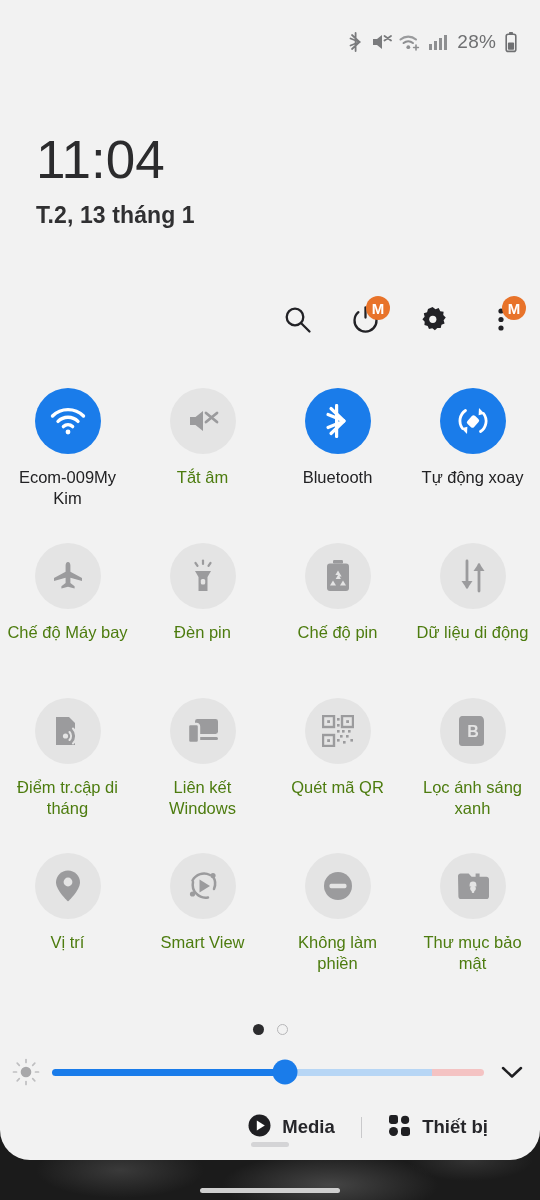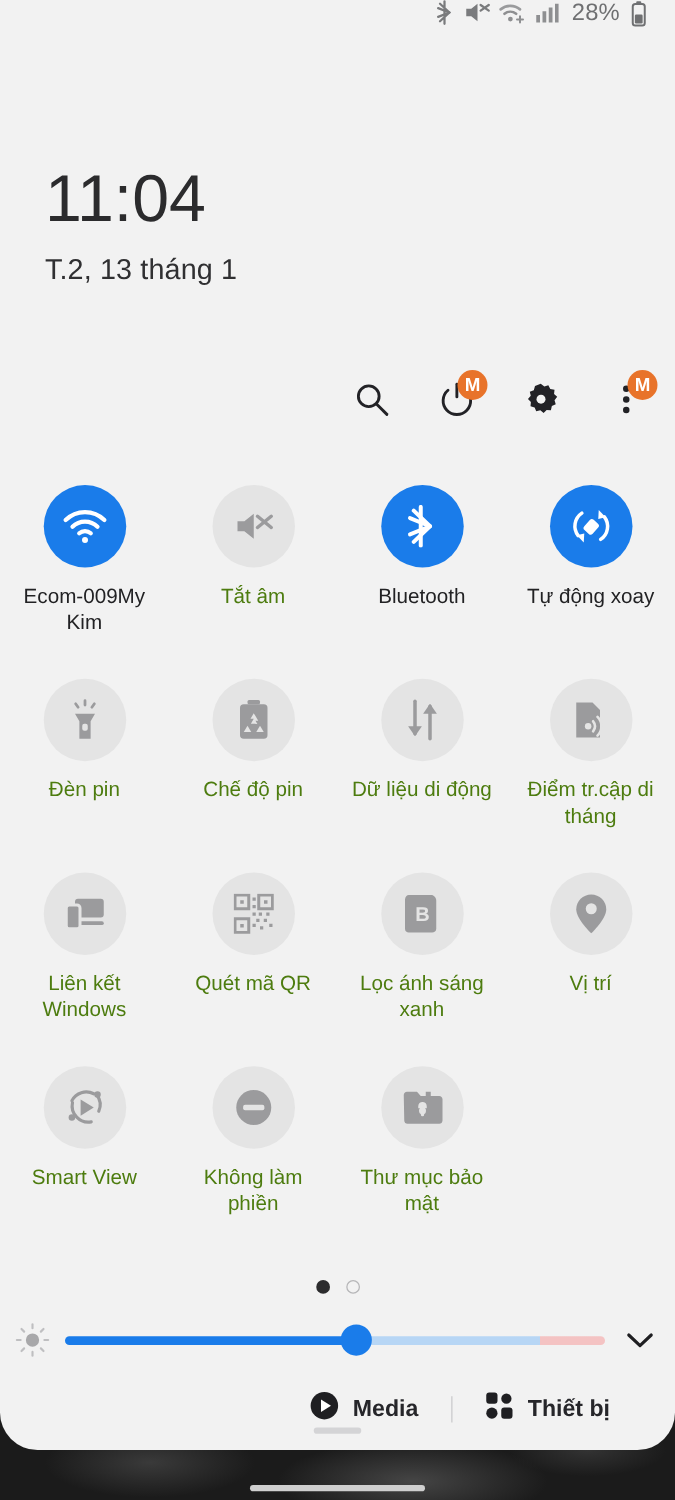--- a/index.html
+++ b/index.html
@@ -27,36 +27,36 @@
     position: absolute; left: 0; top: 0;
     width: 540px; height: 1160px;
     background: #f2f2f2;
     border-bottom-left-radius: 30px;
     border-bottom-right-radius: 30px;
     overflow: hidden;
   }
   
   #statusbar {
     position: absolute; top: 0; left: 0; width: 540px; height: 84px;
-    display: flex; align-items: flex-start; justify-content: flex-end;
+    display: flex; align-items: center; justify-content: flex-end;
     padding-right: 22px; gap: 7px;
   }
   #statusbar .sicon { display: flex; align-items: center; }
   #battery-pct {
     font-size: 19px; color: #6f7072; letter-spacing: .2px;
     margin-left: 3px; margin-right: 1px;
   }
   
   #clockblock { position: absolute; left: 36px; top: 132px; }
   #clock-time {
     font-size: 53px; color: #2b2b2d; font-weight: 300;
     letter-spacing: 0px; line-height: 56px;
   }
   #clock-date {
-    font-size: 23px; color: #303032; font-weight: 400;
+    font-size: 23px; color: #303032; font-weight: 700;
     margin-top: 14px; letter-spacing: .1px;
   }
   
   #header-actions {
     position: absolute; right: 18px; top: 298px;
     display: flex; align-items: center; gap: 26px;
   }
   .hdr-btn {
     position: relative; width: 42px; height: 42px;
     display: flex; align-items: center; justify-content: center;
@@ -268,20 +268,28 @@
             <path d="M27.5 9.5 A12.5 12.5 0 0 1 24.5 27.5" stroke="#fff" stroke-width="2.8" fill="none" stroke-linecap="round"></path>
             <path d="M6.5 24.5 A12.5 12.5 0 0 1 9.5 6.5" stroke="#fff" stroke-width="2.8" fill="none" stroke-linecap="round"></path>
             <path d="M23 4 L28.5 9.8 L22.6 11.2" fill="#fff"></path>
             <path d="M11 30 L5.5 24.2 L11.4 22.8" fill="#fff"></path>
             <rect x="12.5" y="12" width="9" height="11" rx="2.2" fill="#fff" transform="rotate(42 17 17.5)"></rect>
           </svg>
         </div>
         <div class="tile-label">Tự động xoay</div>
       </div>
 
+      <div class="tile">
+        <div class="tile-circle">
+          <svg width="34" height="32" viewBox="0 0 34 32">
+            <path d="M17 2 c1.6 0 2.4 1.6 2.4 3.6 v6.2 l11.6 6.1 v3.1 l-11.6-3.3 v5.4 l4.2 3.1 v2.4 l-6.6-1.9 -6.6 1.9 v-2.4 l4.2-3.1 v-5.4 l-11.6 3.3 v-3.1 l11.6-6.1 v-6.2 c0-2 .8-3.6 2.4-3.6 z" fill="#9b9b9d"></path>
+          </svg>
+        </div>
+        <div class="tile-label">Chế độ Máy bay</div>
+      </div>
 
       <div class="tile">
         <div class="tile-circle">
           <svg width="30" height="34" viewBox="0 0 30 34">
             <path d="M15 1.5 L15 5" stroke="#9b9b9d" stroke-width="2.2" stroke-linecap="round"></path>
             <path d="M7.5 4 L9.5 6.8" stroke="#9b9b9d" stroke-width="2.2" stroke-linecap="round"></path>
             <path d="M22.5 4 L20.5 6.8" stroke="#9b9b9d" stroke-width="2.2" stroke-linecap="round"></path>
             <path d="M7 12 L23 12 L19.5 18 L19.5 32 L10.5 32 L10.5 18 Z" fill="#9b9b9d"></path>
             <rect x="12.8" y="20" width="4.4" height="5.5" rx="1.6" fill="#e4e4e4"></rect>
           </svg>

